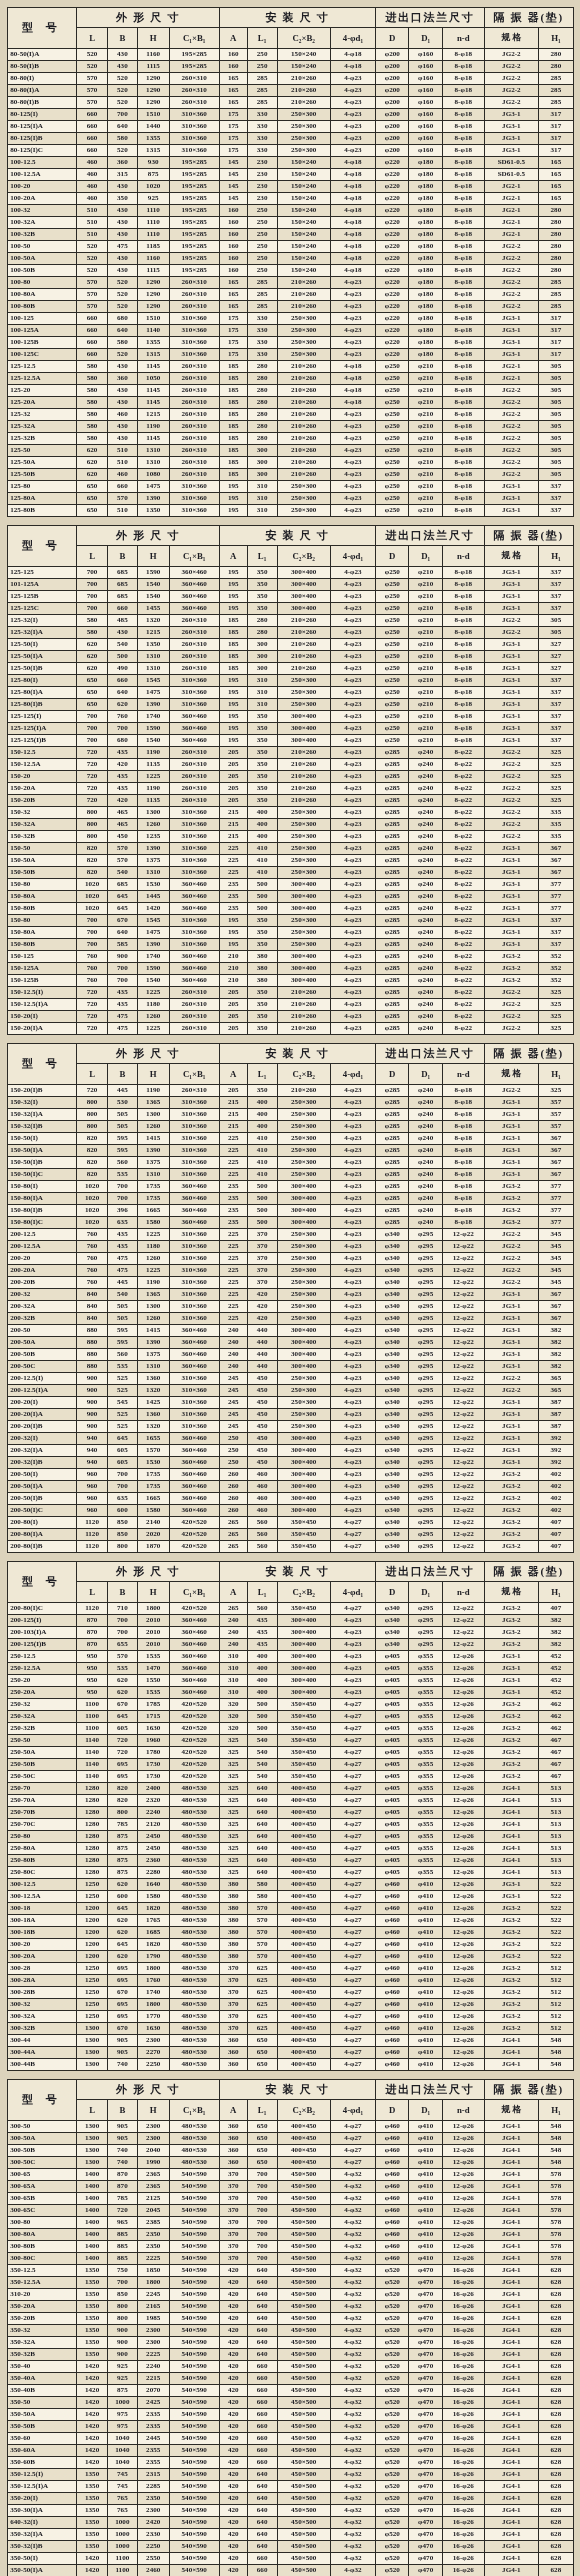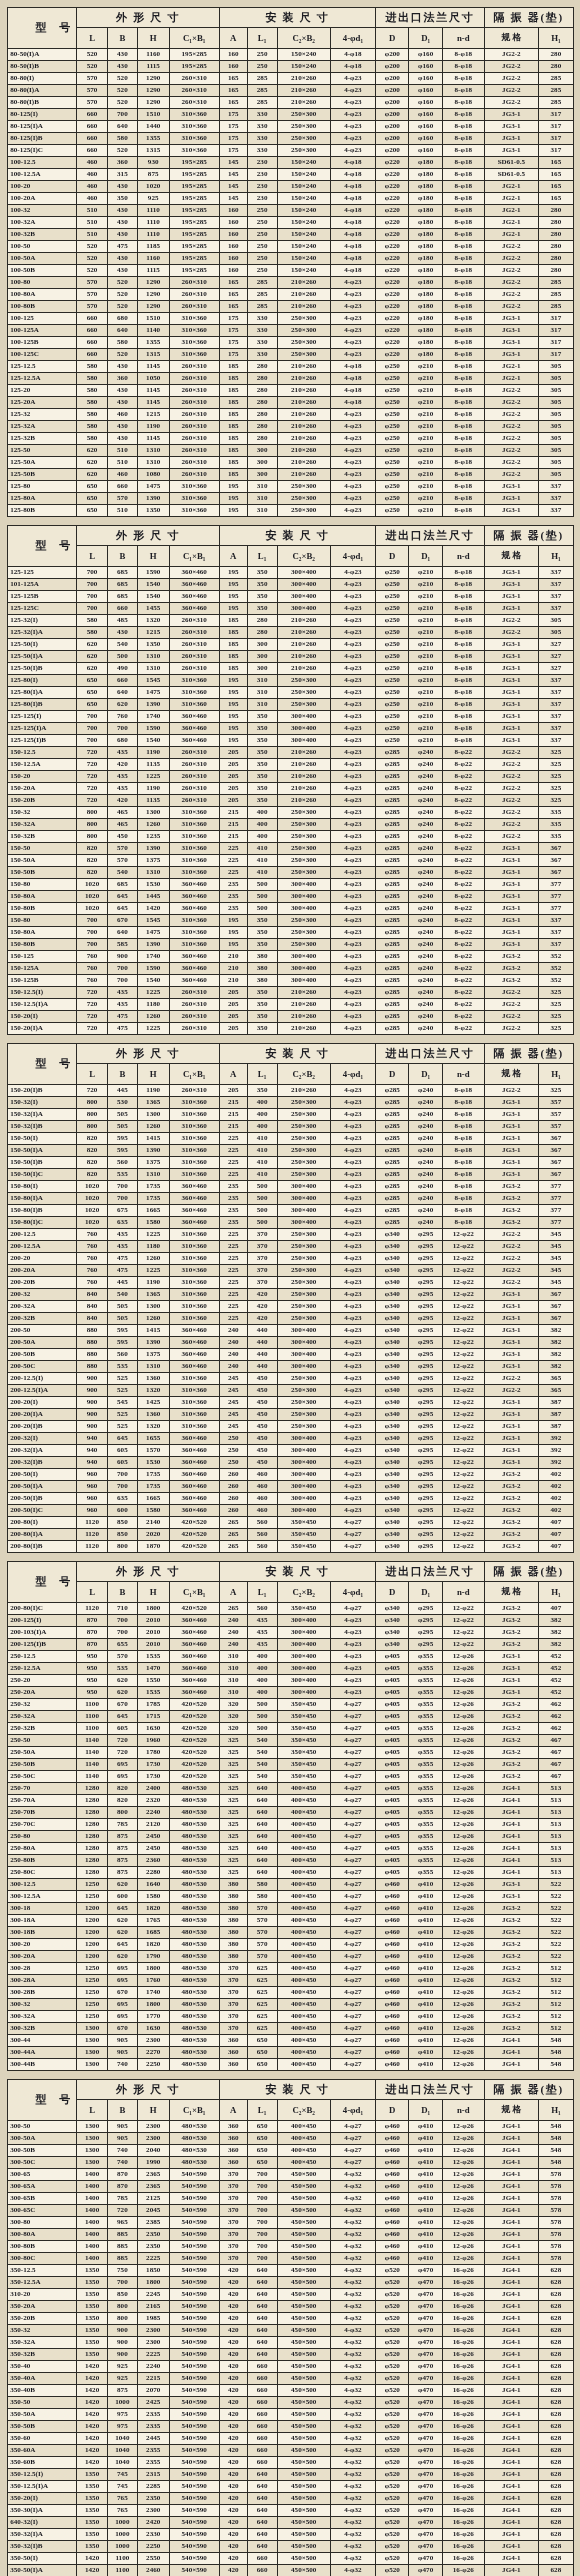--- a/index.html
+++ b/index.html
@@ -13,21 +13,21 @@
     border:0.8px solid #2b2a26;text-align:center;vertical-align:middle;
     overflow:hidden;white-space:nowrap;color:#1c1c22;
   }
   .spec-table thead th{
     background:#efe8d5;font-family:"Liberation Serif","DejaVu Serif",serif;
     font-weight:bold;height:17.7px;font-size:11px;letter-spacing:1.7px;
   }
   .spec-table thead tr.subrow th{
     font-size:8.8px;letter-spacing:0;height:17.7px;font-style:normal;
   }
-  .spec-table thead th.model-head{font-size:11px;letter-spacing:5px;text-align:right;}
+  .spec-table thead th.model-head{font-size:11px;letter-spacing:5px;}
   .spec-table tbody td{
     height:11px;font-size:7.1px;line-height:11px;
     font-family:"Liberation Serif","DejaVu Serif",serif;font-weight:bold;
     padding:0 0.8px;
   }
   .spec-table tbody td.model-cell{text-align:left;padding-left:2.5px;}
   .spec-table tbody tr:nth-child(odd){background:#f7f2e4;}
   .spec-table tbody tr:nth-child(even){background:#e8e0ca;}
 </style>
 </head>
@@ -1569,21 +1569,21 @@
             <td>4-φ23</td>
             <td>φ285</td>
             <td>φ240</td>
             <td>8-φ18</td>
             <td>JG3-2</td>
             <td>377</td>
           </tr>
           <tr>
             <td class="model-cell">150-80(I)B</td>
             <td>1020</td>
-            <td>675</td>
+            <td>396</td>
             <td>1665</td>
             <td>360×460</td>
             <td>235</td>
             <td>500</td>
             <td>300×400</td>
             <td>4-φ23</td>
             <td>φ285</td>
             <td>φ240</td>
             <td>8-φ18</td>
             <td>JG3-2</td>

